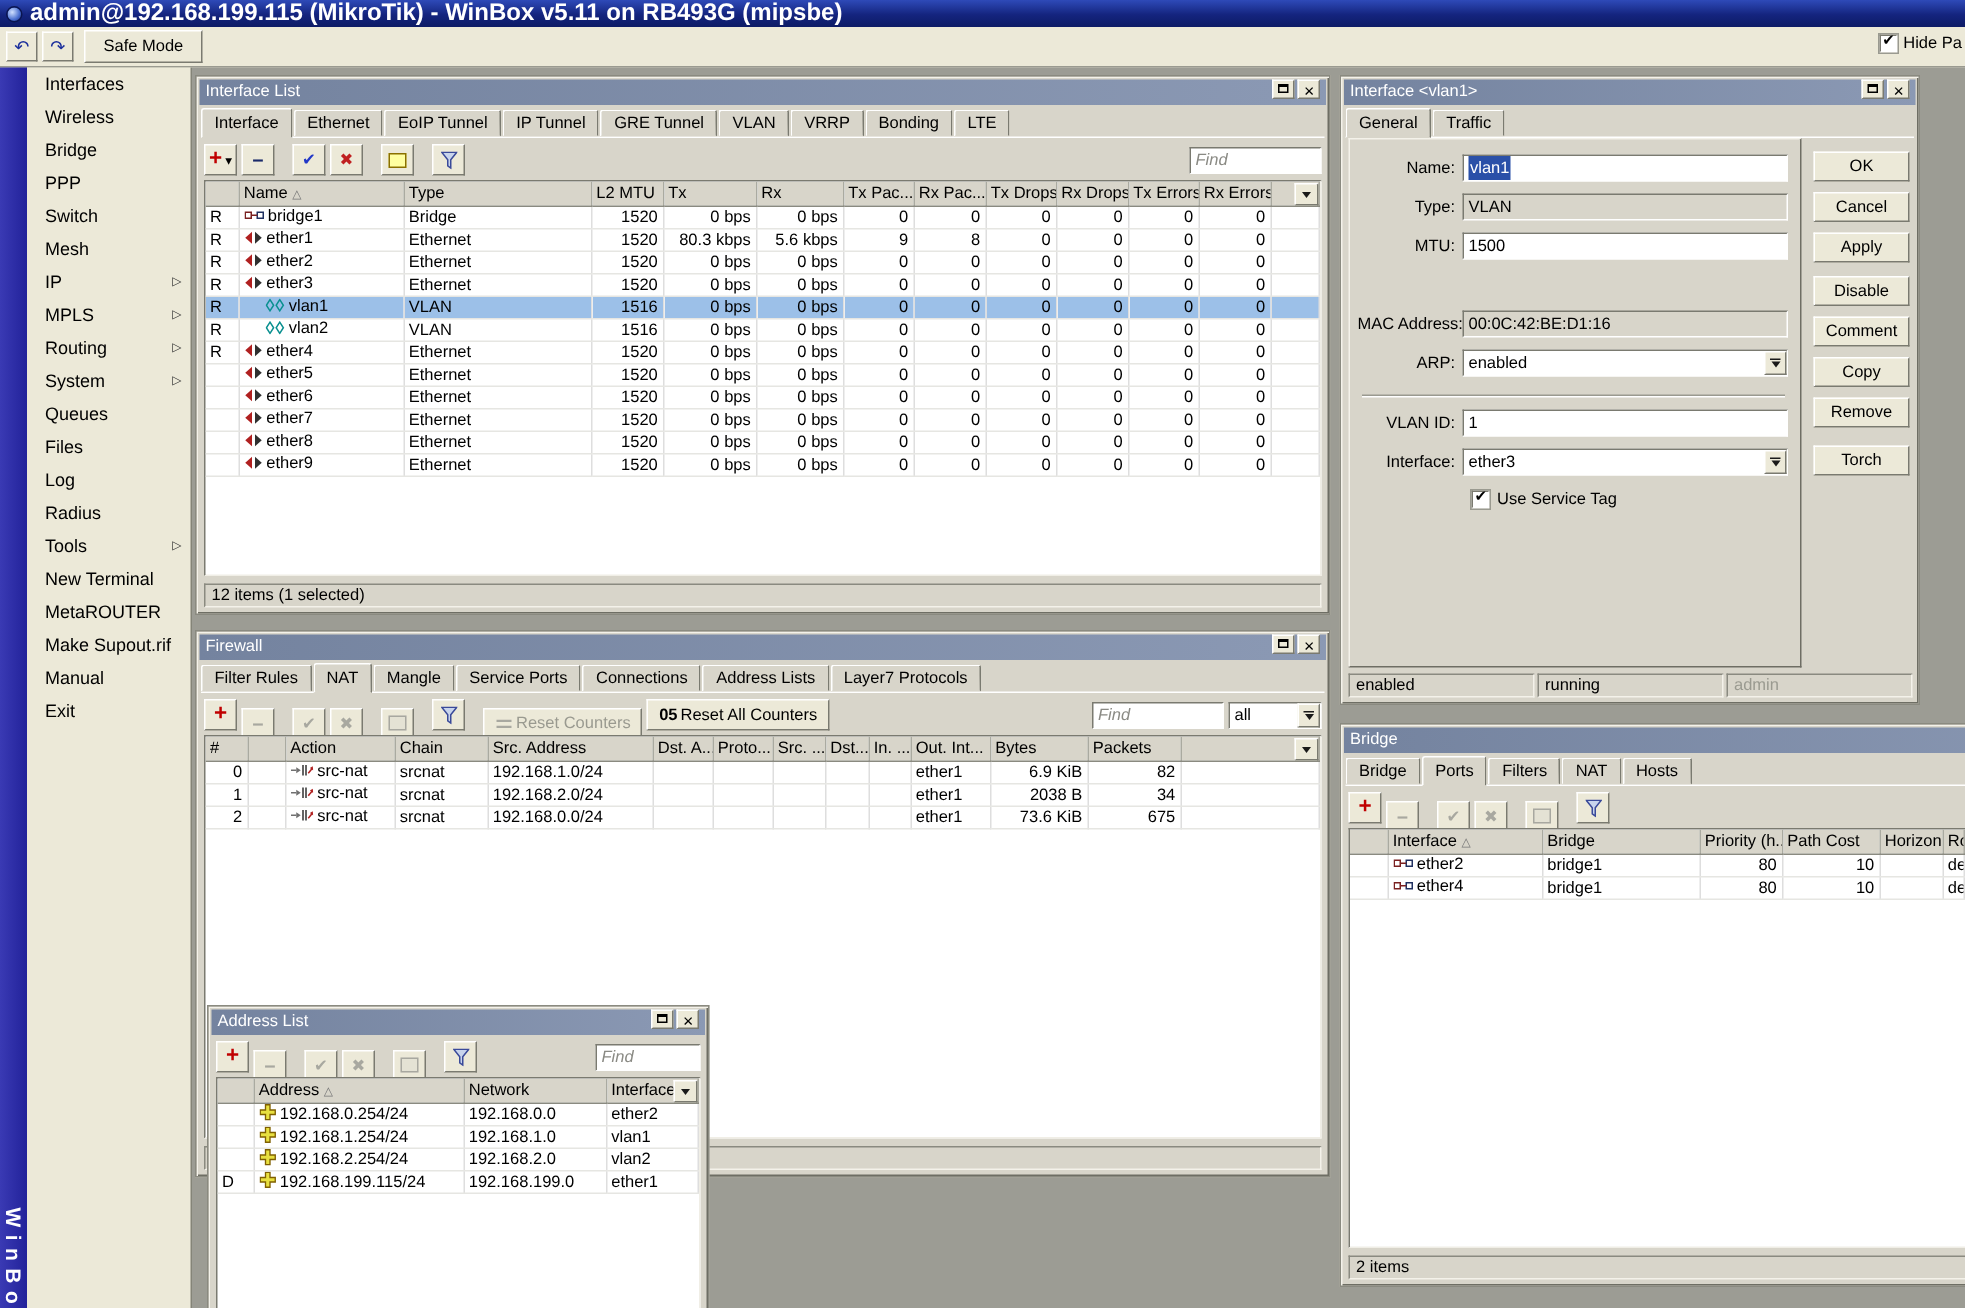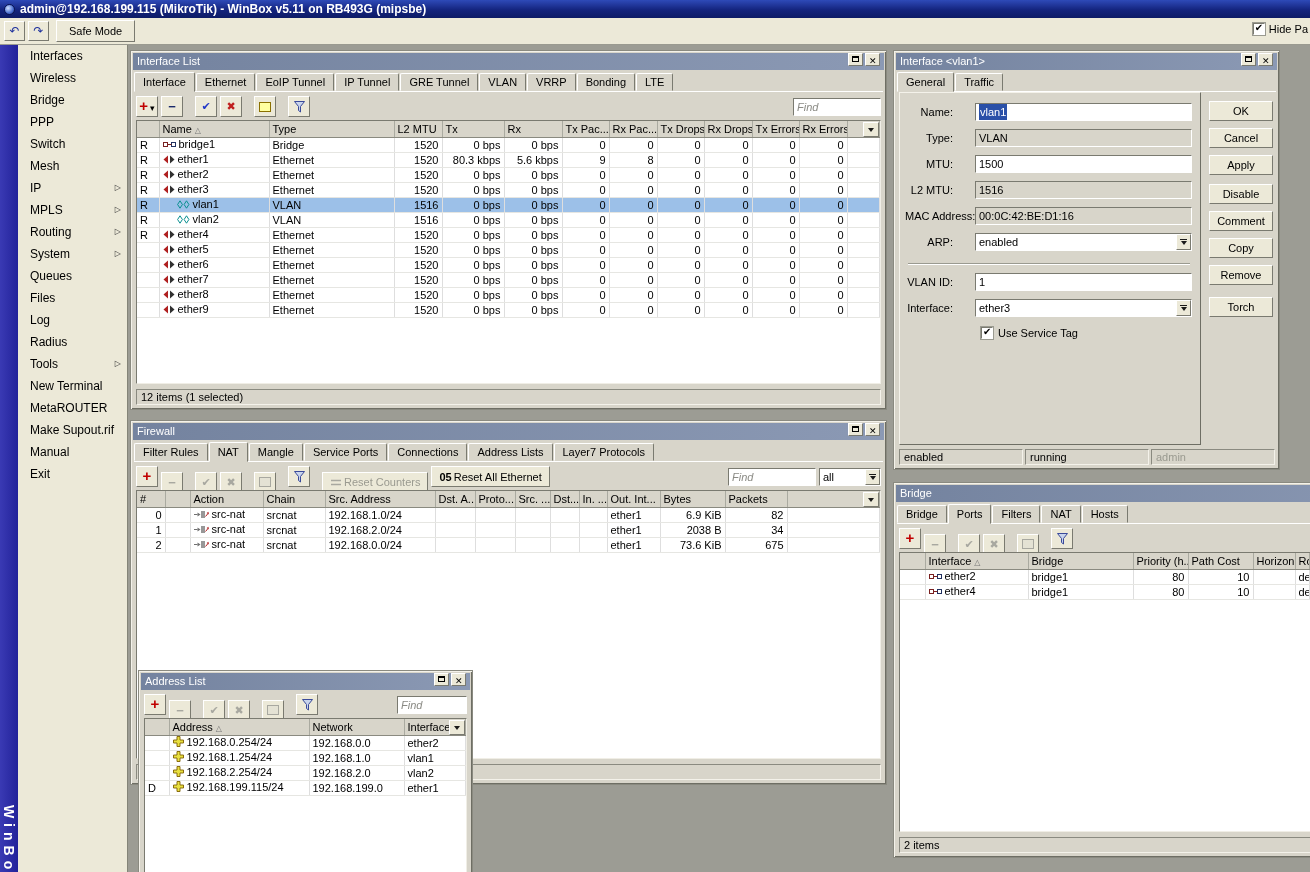--- a/index.html
+++ b/index.html
@@ -3,21 +3,21 @@
 <meta charset="utf-8">
 <style>
   * { box-sizing:border-box; margin:0; padding:0; }
   body { margin:0; background:#555; }
   .screen{position:relative;width:1310px;height:872px;overflow:hidden;background:#9c9c94;
     font-family:"Liberation Sans","DejaVu Sans",sans-serif;font-size:11px;color:#000;}
 
   
   .app-titlebar{position:absolute;left:0;top:0;width:1310px;height:18px;
     background:linear-gradient(180deg,#2e4ab8 0%,#14247e 55%,#0d1b66 100%);
-    color:#fff;font-weight:bold;font-size:12px;display:flex;align-items:center;gap:5px;padding:0 4px;}
+    color:#fff;font-weight:bold;font-size:16px;display:flex;align-items:center;gap:5px;padding:0 4px;}
   .app-icon{width:11px;height:11px;border-radius:50%;background:radial-gradient(circle at 35% 35%,#cfe0ff,#4a6fd0 60%,#1a2c7a);border:1px solid #0a1550;}
   .app-toolbar{position:absolute;left:0;top:18px;width:1310px;height:27px;background:#ece9d8;border-bottom:1px solid #9a9a90;}
   .tb-small{position:absolute;top:3px;width:21px;height:20px;background:#ece9d8;border:1px solid;border-color:#fff #7a7a70 #7a7a70 #fff;text-align:center;line-height:18px;color:#1c2f9c;font-size:12px;cursor:pointer;}
   .ico-undo::before{content:"↶";} .ico-redo::before{content:"↷";}
   .btn-safemode{position:absolute;left:56px;top:2px;height:22px;padding:0 12px;background:#ece9d8;border:1px solid;border-color:#fff #7a7a70 #7a7a70 #fff;line-height:20px;cursor:pointer;}
   .hidepw{position:absolute;right:2px;top:5px;display:flex;align-items:center;gap:4px;white-space:nowrap;}
 
   .cb{width:12px;height:12px;background:#fff;border:1px solid;border-color:#7a7a70 #fff #fff #7a7a70;outline:1px solid #9a9a90;display:inline-block;position:relative;}
   .cb.checked::before{content:"✔";position:absolute;left:1px;top:-2px;font-size:10px;color:#000;}
 
@@ -72,21 +72,21 @@
   .sort{font-size:8px;color:#777;margin-left:3px;}
   .icn{display:inline-block;vertical-align:-1px;margin-right:3px;}
   .colsel{position:absolute;top:1px;right:1px;width:16px;height:15px;background:#ece9d8;border:1px solid;border-color:#fff #7a7a70 #7a7a70 #fff;cursor:pointer;}
   .colsel .tri{display:block;width:0;height:0;border:3px solid transparent;border-top:4px solid #1a1a1a;margin:5px auto 0;}
 
   .status{position:absolute;left:5px;right:5px;bottom:4px;height:16px;border:1px solid;border-color:#8a8a80 #f4f2ea #f4f2ea #8a8a80;padding:0 4px;line-height:14px;background:#d8d5ca;overflow:hidden;}
 
   
   .panel{position:absolute;top:41px;left:5px;width:302px;bottom:24px;border:1px solid;border-color:#f4f2ea #6e6e64 #6e6e64 #f4f2ea;}
   .frow{position:absolute;left:5px;right:8px;height:18px;display:flex;}
-  .frow label{width:70px;text-align:right;padding-right:22px;line-height:18px;white-space:nowrap;}
+  .frow label{width:70px;text-align:right;padding-right:5px;line-height:18px;white-space:nowrap;}
   .tbox{flex:1;height:18px;background:#fff;border:1px solid;border-color:#7a7a70 #fff #fff #7a7a70;padding:0 3px;line-height:16px;display:flex;align-items:center;}
   .tbox.ro{background:#d8d5ca;}
   .tbox .seltext{background:#2a50a8;color:#fff;padding:0 1px;}
   .sep{position:absolute;left:8px;right:10px;height:2px;border-top:1px solid #9a9a90;border-bottom:1px solid #fff;}
   .dlgbtn{position:absolute;left:315px;width:64px;height:20px;background:#ece9d8;border:1px solid;border-color:#fff #7a7a70 #7a7a70 #fff;text-align:center;line-height:18px;cursor:pointer;}
   .scell{position:absolute;bottom:4px;height:16px;border:1px solid;border-color:#8a8a80 #f4f2ea #f4f2ea #8a8a80;background:#d8d5ca;padding:0 4px;line-height:14px;}
   .scell.dim{color:#9a9a90;}
   .cbrow{position:absolute;display:flex;align-items:center;gap:5px;}
 
   .rc-icon{display:inline-block;width:12px;}
@@ -489,21 +489,21 @@
       </div>
       <span class="spacer"></span>
       <div class="tb-btn wide dis">
         <svg class="rc-icon" width="12" height="9">
             <path d="M1 2.5h10M1 6.5h10" stroke="#a8a8a0" stroke-width="1.5"></path>
           </svg>
         <span>Reset Counters</span>
       </div>
       <div class="tb-btn wide">
         <b>05</b>
-        <span>Reset All Ethernet</span>
+        <span>Reset All Counters</span>
       </div>
       <span class="grow"></span>
       <input class="find" placeholder="Find" style="">
       <div class="combo">
         <span class="val">all</span>
         <span class="ddbtn">
             <i class="bar"></i>
             <i class="tri"></i>
           </span>
       </div>
@@ -827,24 +827,20 @@
           </div>
       </div>
       <div class="frow" style="top:36px">
         <label>Type:</label>
         <div class="tbox ro">VLAN</div>
       </div>
       <div class="frow" style="top:62px">
         <label>MTU:</label>
         <div class="tbox">1500</div>
       </div>
-      <div class="frow" style="top:88px">
-        <label>L2 MTU:</label>
-        <div class="tbox ro">1516</div>
-      </div>
       <div class="frow" style="top:114px">
         <label>MAC Address:</label>
         <div class="tbox ro">00:0C:42:BE:D1:16</div>
       </div>
       <div class="frow" style="top:140px">
         <label>ARP:</label>
         <div class="tbox" style="padding:0">
           <span class="val" style="flex:1;padding:0 3px">enabled</span>
           <span class="ddbtn">
               <i class="bar"></i>

